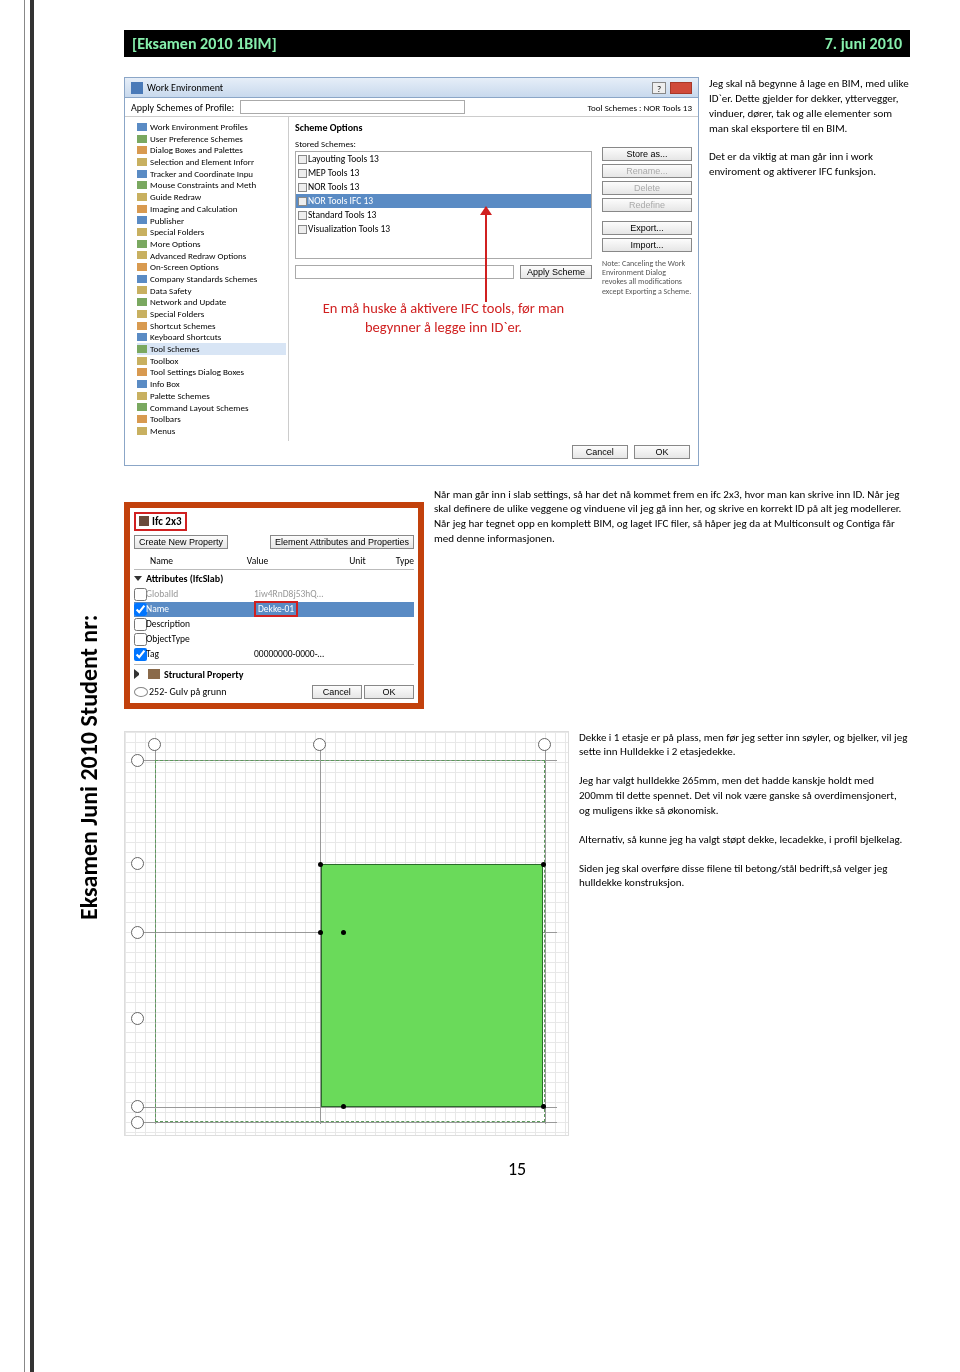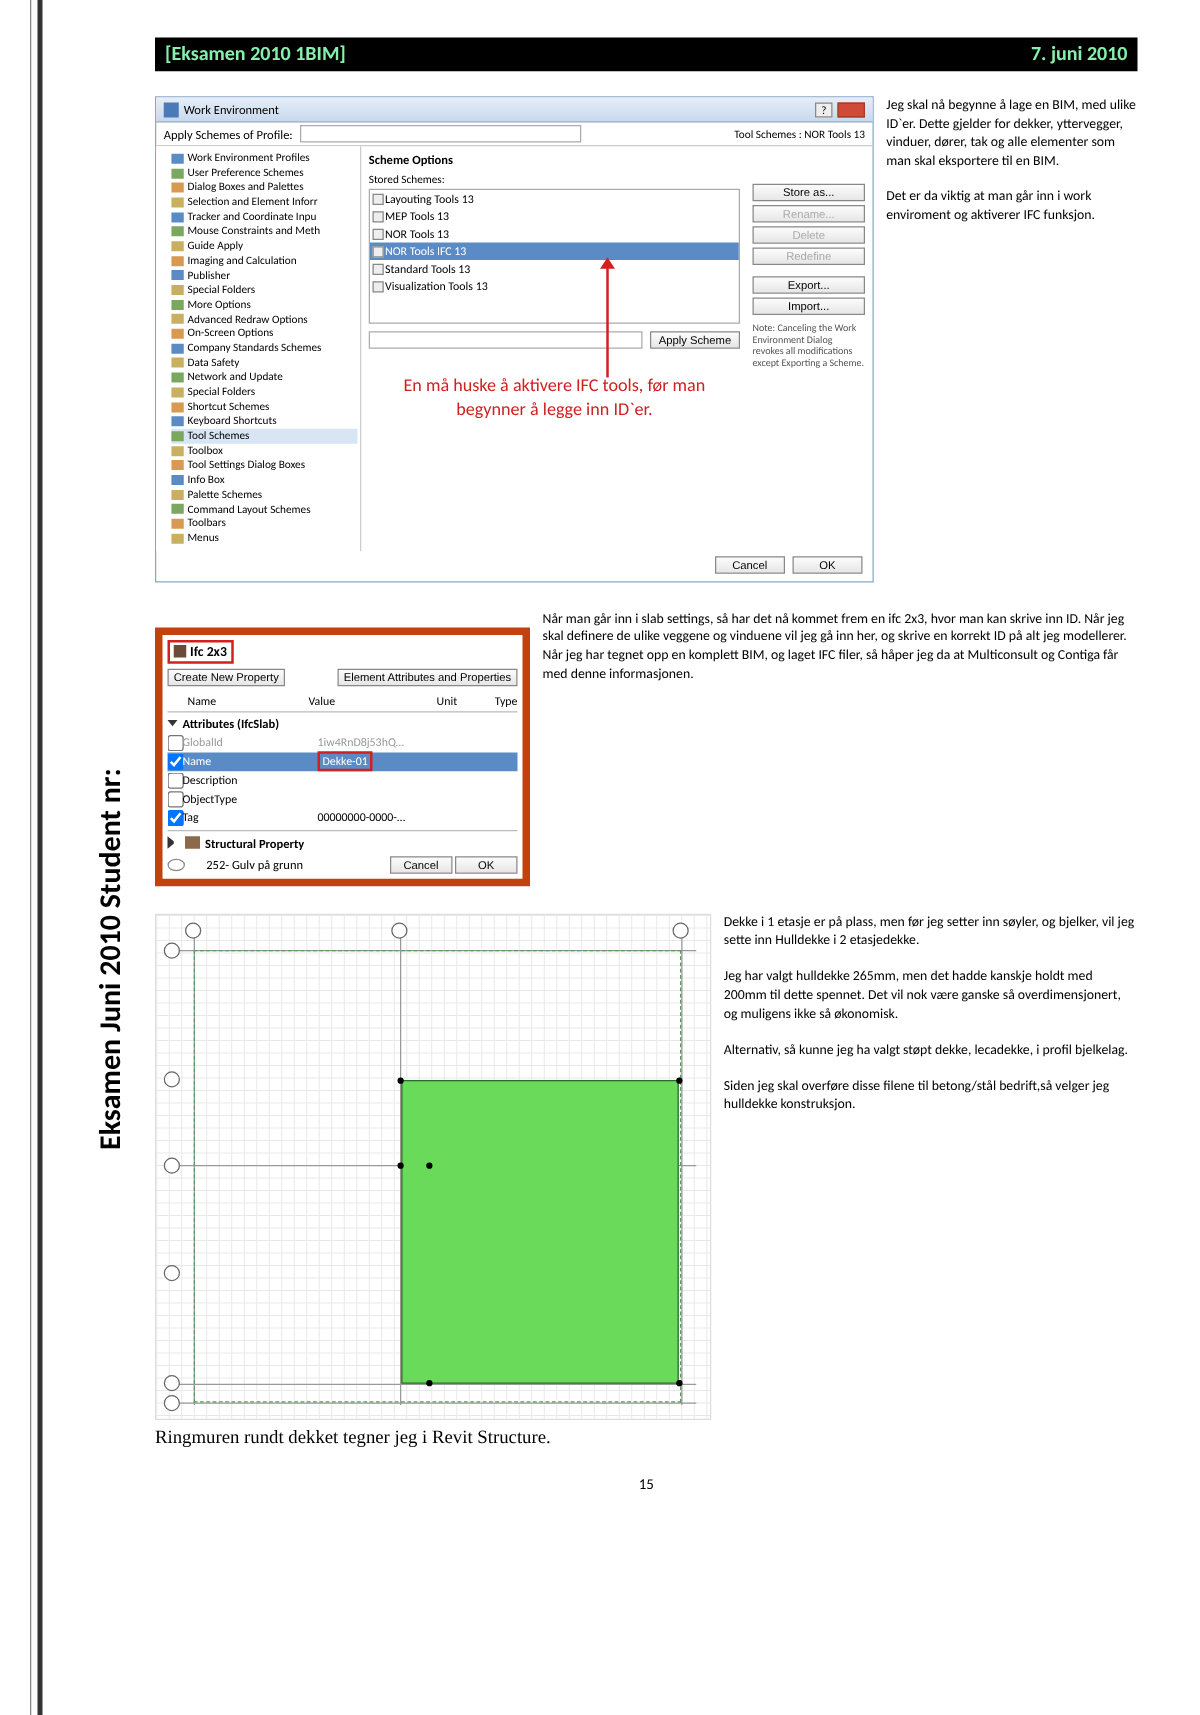--- a/index.html
+++ b/index.html
@@ -74,21 +74,21 @@
     background-size: 10px 10px; background-color: #fff; border: 1px solid #ddd;
   }
   .plan .big { position: absolute; border: 1px dashed #5a9a5a; }
   .plan .green { position: absolute; background: #6ada5a; border: 1px solid #2a6a2a; }
   .plan .gl { position: absolute; background: #999; }
   .plan .bub { position: absolute; width: 13px; height: 13px; border: 1px solid #666; border-radius: 50%; background: #fff; }
   .plan .dot { position: absolute; width: 5px; height: 5px; background: #000; border-radius: 50%; }
   .plan-caption { font-family: 'Times New Roman', serif; font-size: 15px; margin-top: 6px; }
   
   .side-label { position: absolute; left: 40px; top: 920px; transform: rotate(-90deg); transform-origin: left top; font-size: 24px; font-weight: bold; white-space: nowrap; }
-  .pagenum { text-align: center; font-size: 12px; margin-top: 8px; }
+  .pagenum { text-align: center; font-size: 18px; margin-top: 8px; }
 </style>
 </head>
 <body>
 
 <div class="page">
   <div class="side-label">Eksamen Juni 2010 Student nr:</div>
 
   <div class="header-bar">
     <span>[Eksamen 2010 1BIM]</span>
     <span>7. juni 2010</span>
@@ -132,21 +132,21 @@
                 <li>
                   <span class="ic b"></span>
                   <span>Tracker and Coordinate Inpu</span>
                 </li>
                 <li>
                   <span class="ic g"></span>
                   <span>Mouse Constraints and Meth</span>
                 </li>
                 <li>
                   <span class="ic "></span>
-                  <span>Guide Apply</span>
+                  <span>Guide Redraw</span>
                 </li>
                 <li>
                   <span class="ic o"></span>
                   <span>Imaging and Calculation</span>
                 </li>
                 <li>
                   <span class="ic b"></span>
                   <span>Publisher</span>
                 </li>
                 <li>
@@ -325,21 +325,21 @@
               <span class="nm">Tag</span>
               <span class="vl">00000000-0000-…</span>
             </div>
           </div>
         <div class="struct-row">
           <span style="width:10px;height:10px;border-left:5px solid #333;border-top:4px solid transparent;border-bottom:4px solid transparent;"></span>
           <span class="ic"></span>
           <b>Structural Property</b>
         </div>
         <div class="ft-row">
-          <span style="display:flex;align-items:center;gap:17px;">
+          <span style="display:flex;align-items:center;gap:1px;">
               <span class="eye"></span>
               <span>252- Gulv på grunn</span>
             </span>
           <span>
             <button style="width:50px;">Cancel</button>
             <button style="width:50px;">OK</button>
           </span>
         </div>
       </div>
     </div>
@@ -370,21 +370,20 @@
         <div class="green" style="left:196px;top:132px;width:222px;height:243px;"></div>
 
         <div class="big" style="left:30px;top:28px;width:390px;height:362px;"></div>
         <div class="dot" style="left:193px;top:130px;"></div>
         <div class="dot" style="left:416px;top:130px;"></div>
         <div class="dot" style="left:193px;top:198px;"></div>
         <div class="dot" style="left:216px;top:198px;"></div>
         <div class="dot" style="left:216px;top:372px;"></div>
         <div class="dot" style="left:416px;top:372px;"></div>
       </div>
-      <div class="plan-caption">Ringmuren rundt dekket tegner jeg i Revit Structure.</div>
     </div>
     <div class="text-col">
       <p>Dekke i 1 etasje er på plass, men før jeg setter inn søyler, og bjelker, vil jeg sette inn Hulldekke i 2 etasjedekke.</p>
       <p>Jeg har valgt hulldekke 265mm, men det hadde kanskje holdt med 200mm til dette spennet. Det vil nok være ganske så overdimensjonert, og muligens ikke så økonomisk.</p>
       <p>Alternativ, så kunne jeg ha valgt støpt dekke, lecadekke, i profil bjelkelag.</p>
       <p>Siden jeg skal overføre disse filene til betong/stål bedrift,så velger jeg hulldekke konstruksjon.</p>
     </div>
   </div>
 
   <div class="pagenum">15</div>

